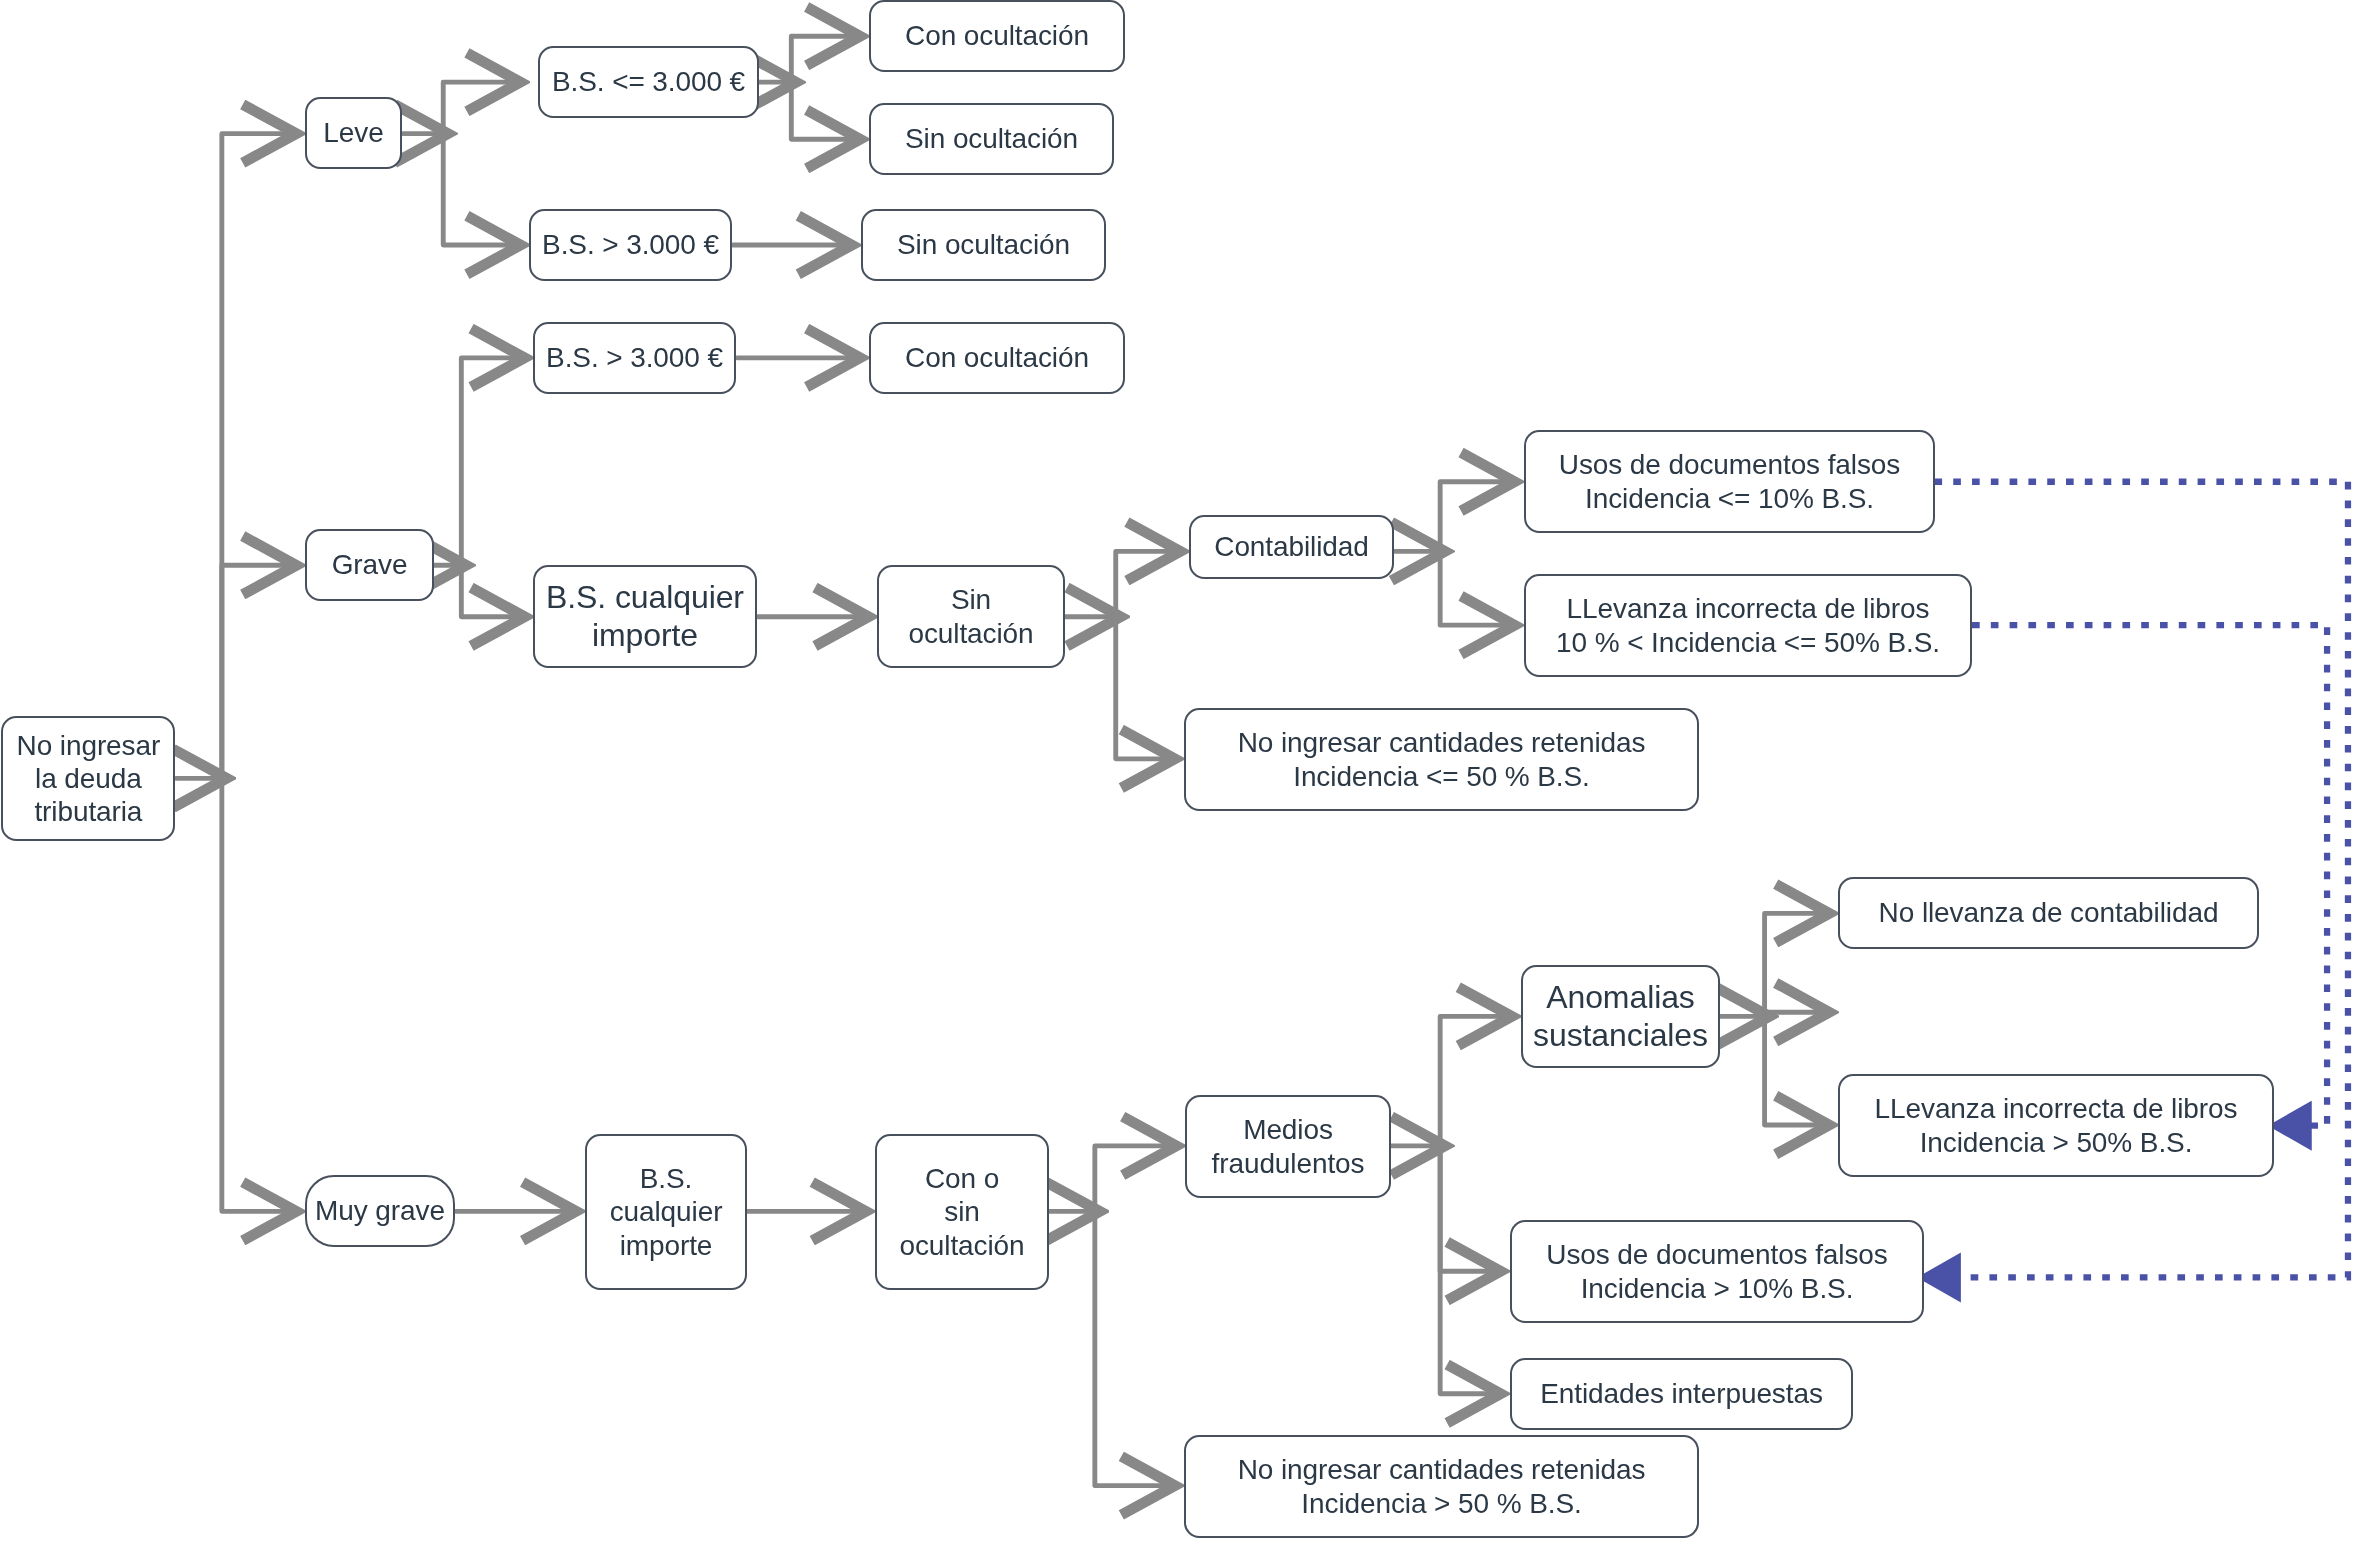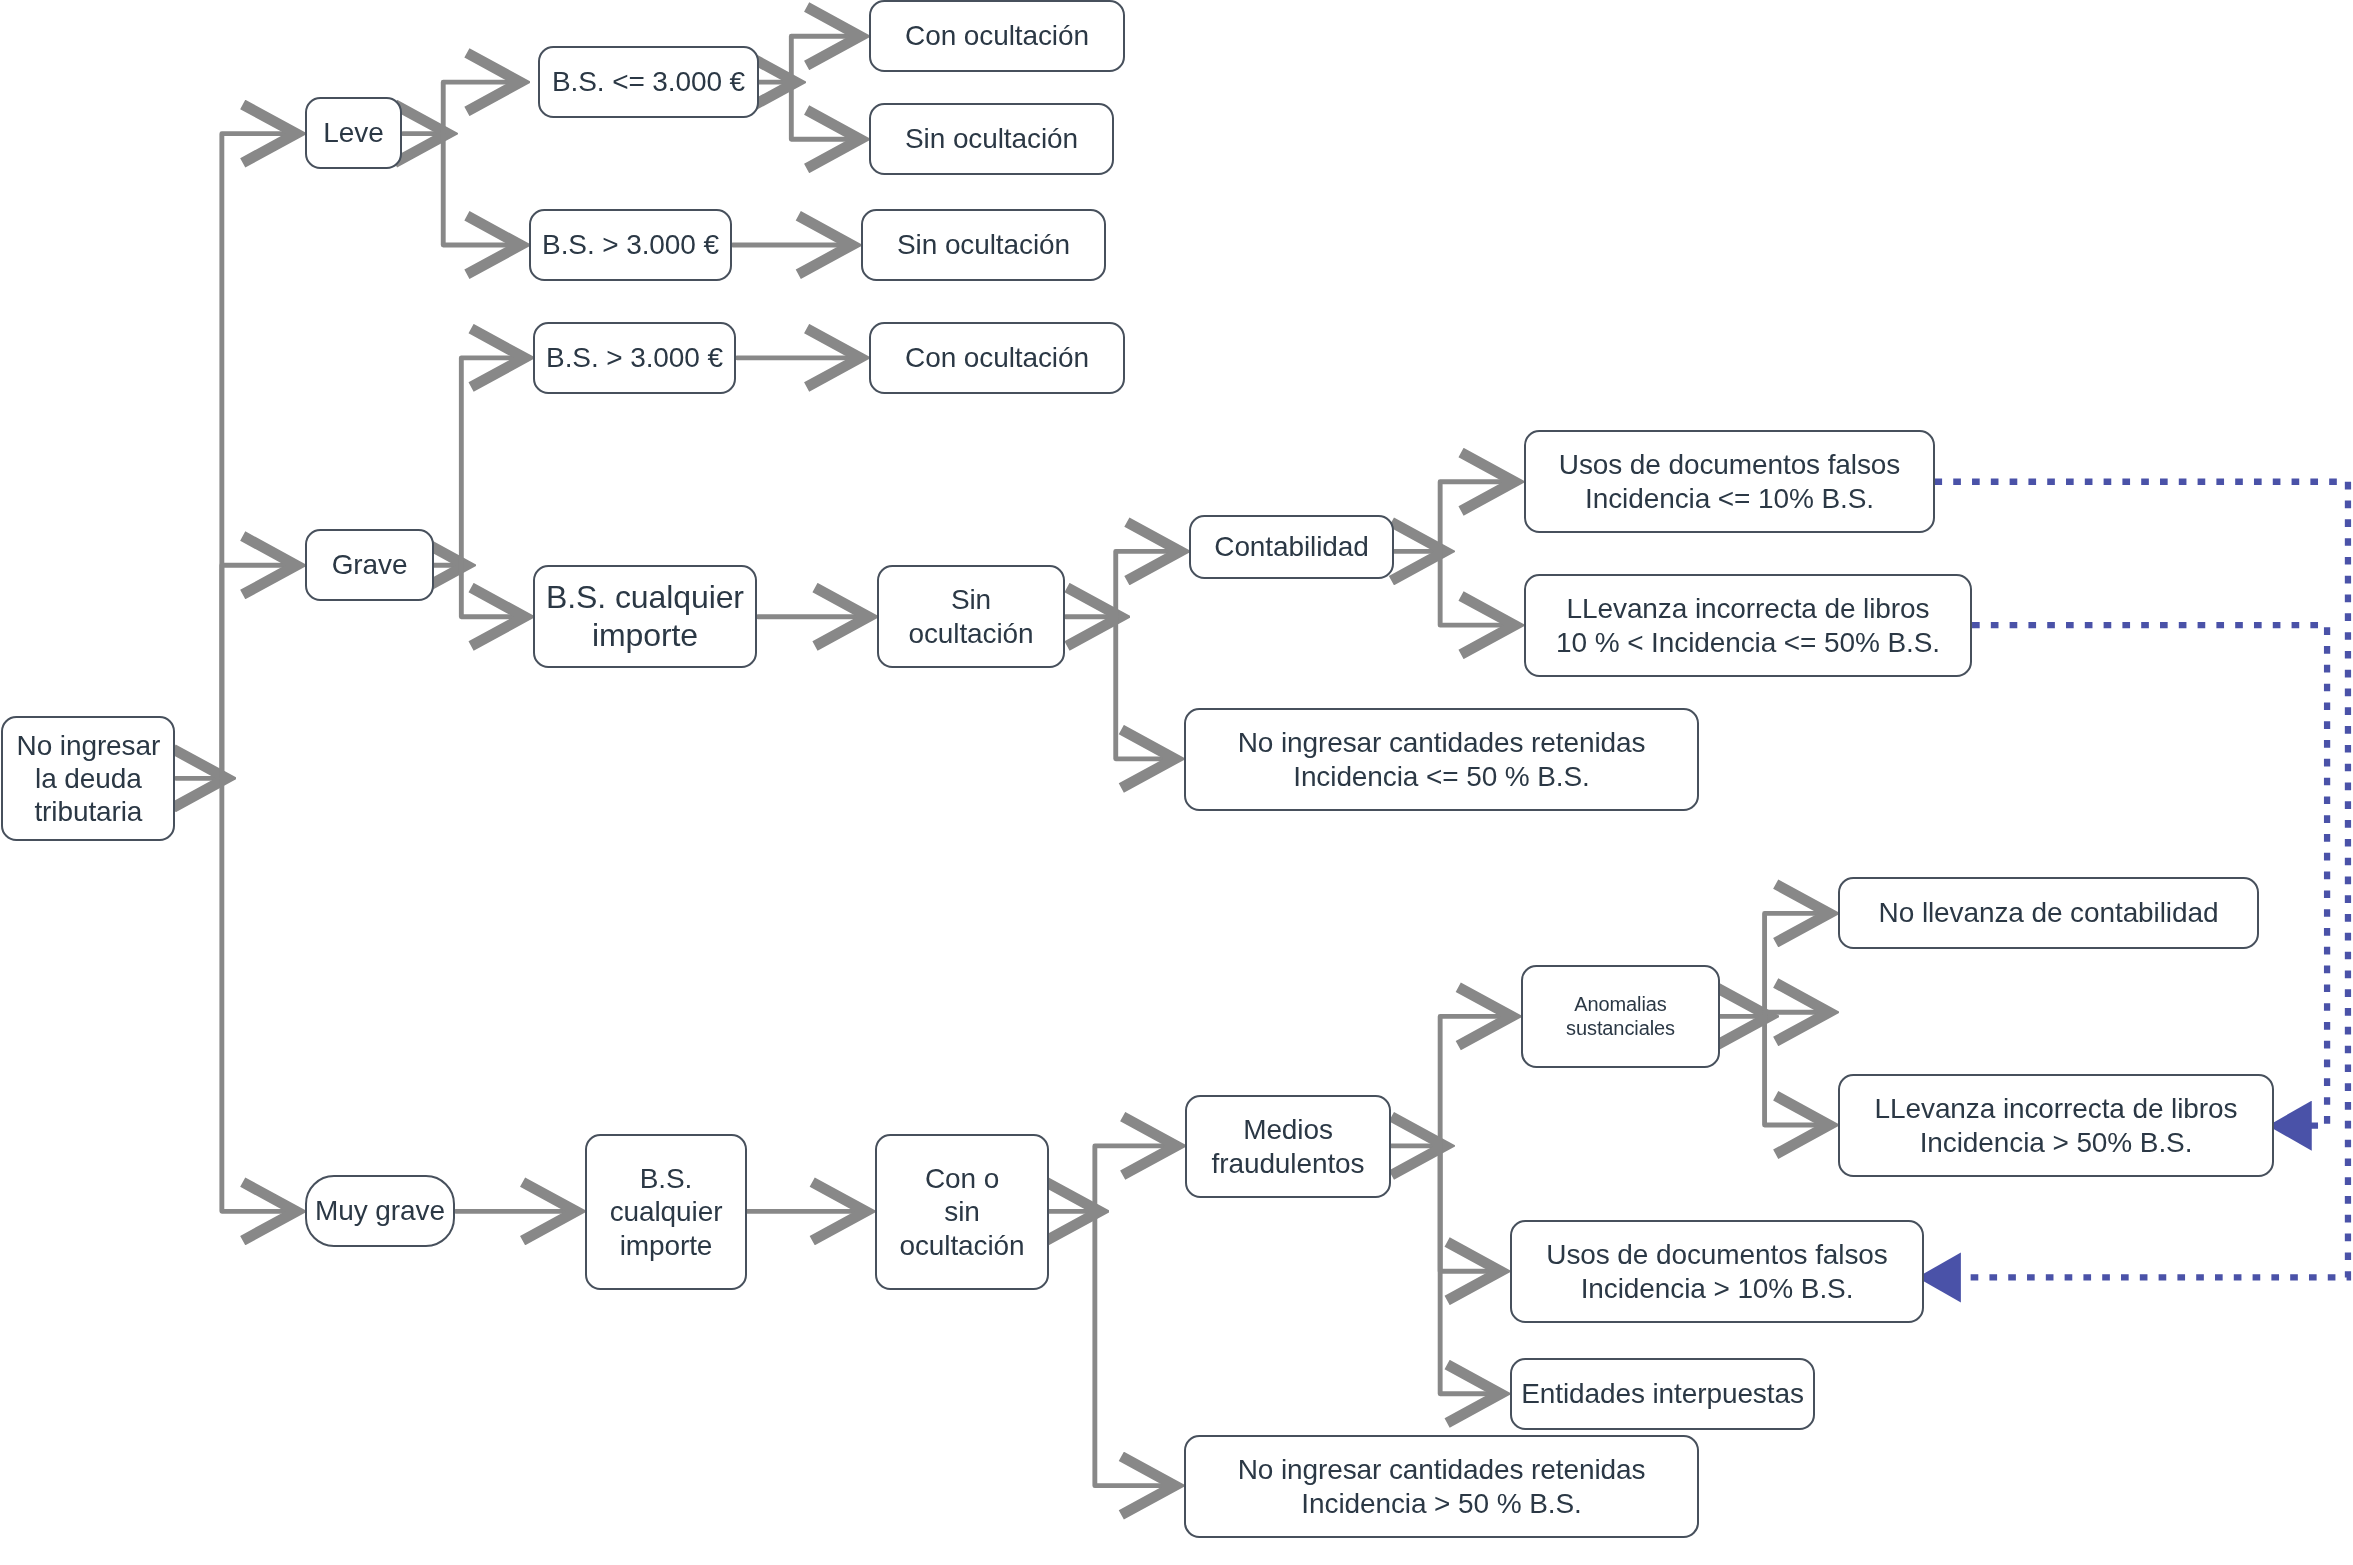--- a/index.html
+++ b/index.html
@@ -118,24 +118,24 @@
     <div class="node bold" style="left: 1184px; top: 708px; width: 515px; height: 103px; font-size: 28px;">No ingresar cantidades retenidas
 Incidencia &lt;= 50 % B.S.</div>
     <div class="node bold" style="left: 585px; top: 1134px; width: 162px; height: 156px; font-size: 28px;">B.S.
 cualquier
 importe</div>
     <div class="node bold" style="left: 875px; top: 1134px; width: 174px; height: 156px; font-size: 28px;">Con o
 sin
 ocultación</div>
     <div class="node bold" style="left: 1185px; top: 1095px; width: 206px; height: 103px; font-size: 28px;">Medios
 fraudulentos</div>
-    <div class="node bold" style="left: 1521px; top: 965px; width: 199px; height: 103px; font-size: 20px;">Anomalias
+    <div class="node bold" style="left: 1521px; top: 965px; width: 199px; height: 103px; font-size: 32px;">Anomalias
 sustanciales</div>
     <div class="node bold" style="left: 1838px; top: 877px; width: 421px; height: 72px; font-size: 28px;">No llevanza de contabilidad</div>
     <div class="node bold" style="left: 1838px; top: 1074px; width: 436px; height: 103px; font-size: 28px;">LLevanza incorrecta de libros
 Incidencia &gt; 50% B.S.</div>
     <div class="node bold" style="left: 1510px; top: 1220px; width: 414px; height: 103px; font-size: 28px;">Usos de documentos falsos
 Incidencia &gt; 10% B.S.</div>
-    <div class="node bold" style="left: 1510px; top: 1358px; width: 305px; height: 72px; font-size: 28px;">Entidades interpuestas</div>
+    <div class="node bold" style="left: 1510px; top: 1358px; width: 343px; height: 72px; font-size: 28px;">Entidades interpuestas</div>
     <div class="node bold" style="left: 1184px; top: 1435px; width: 515px; height: 103px; font-size: 28px;">No ingresar cantidades retenidas
 Incidencia &gt; 50 % B.S.</div>
   </div>
 
 
 </body></html>

